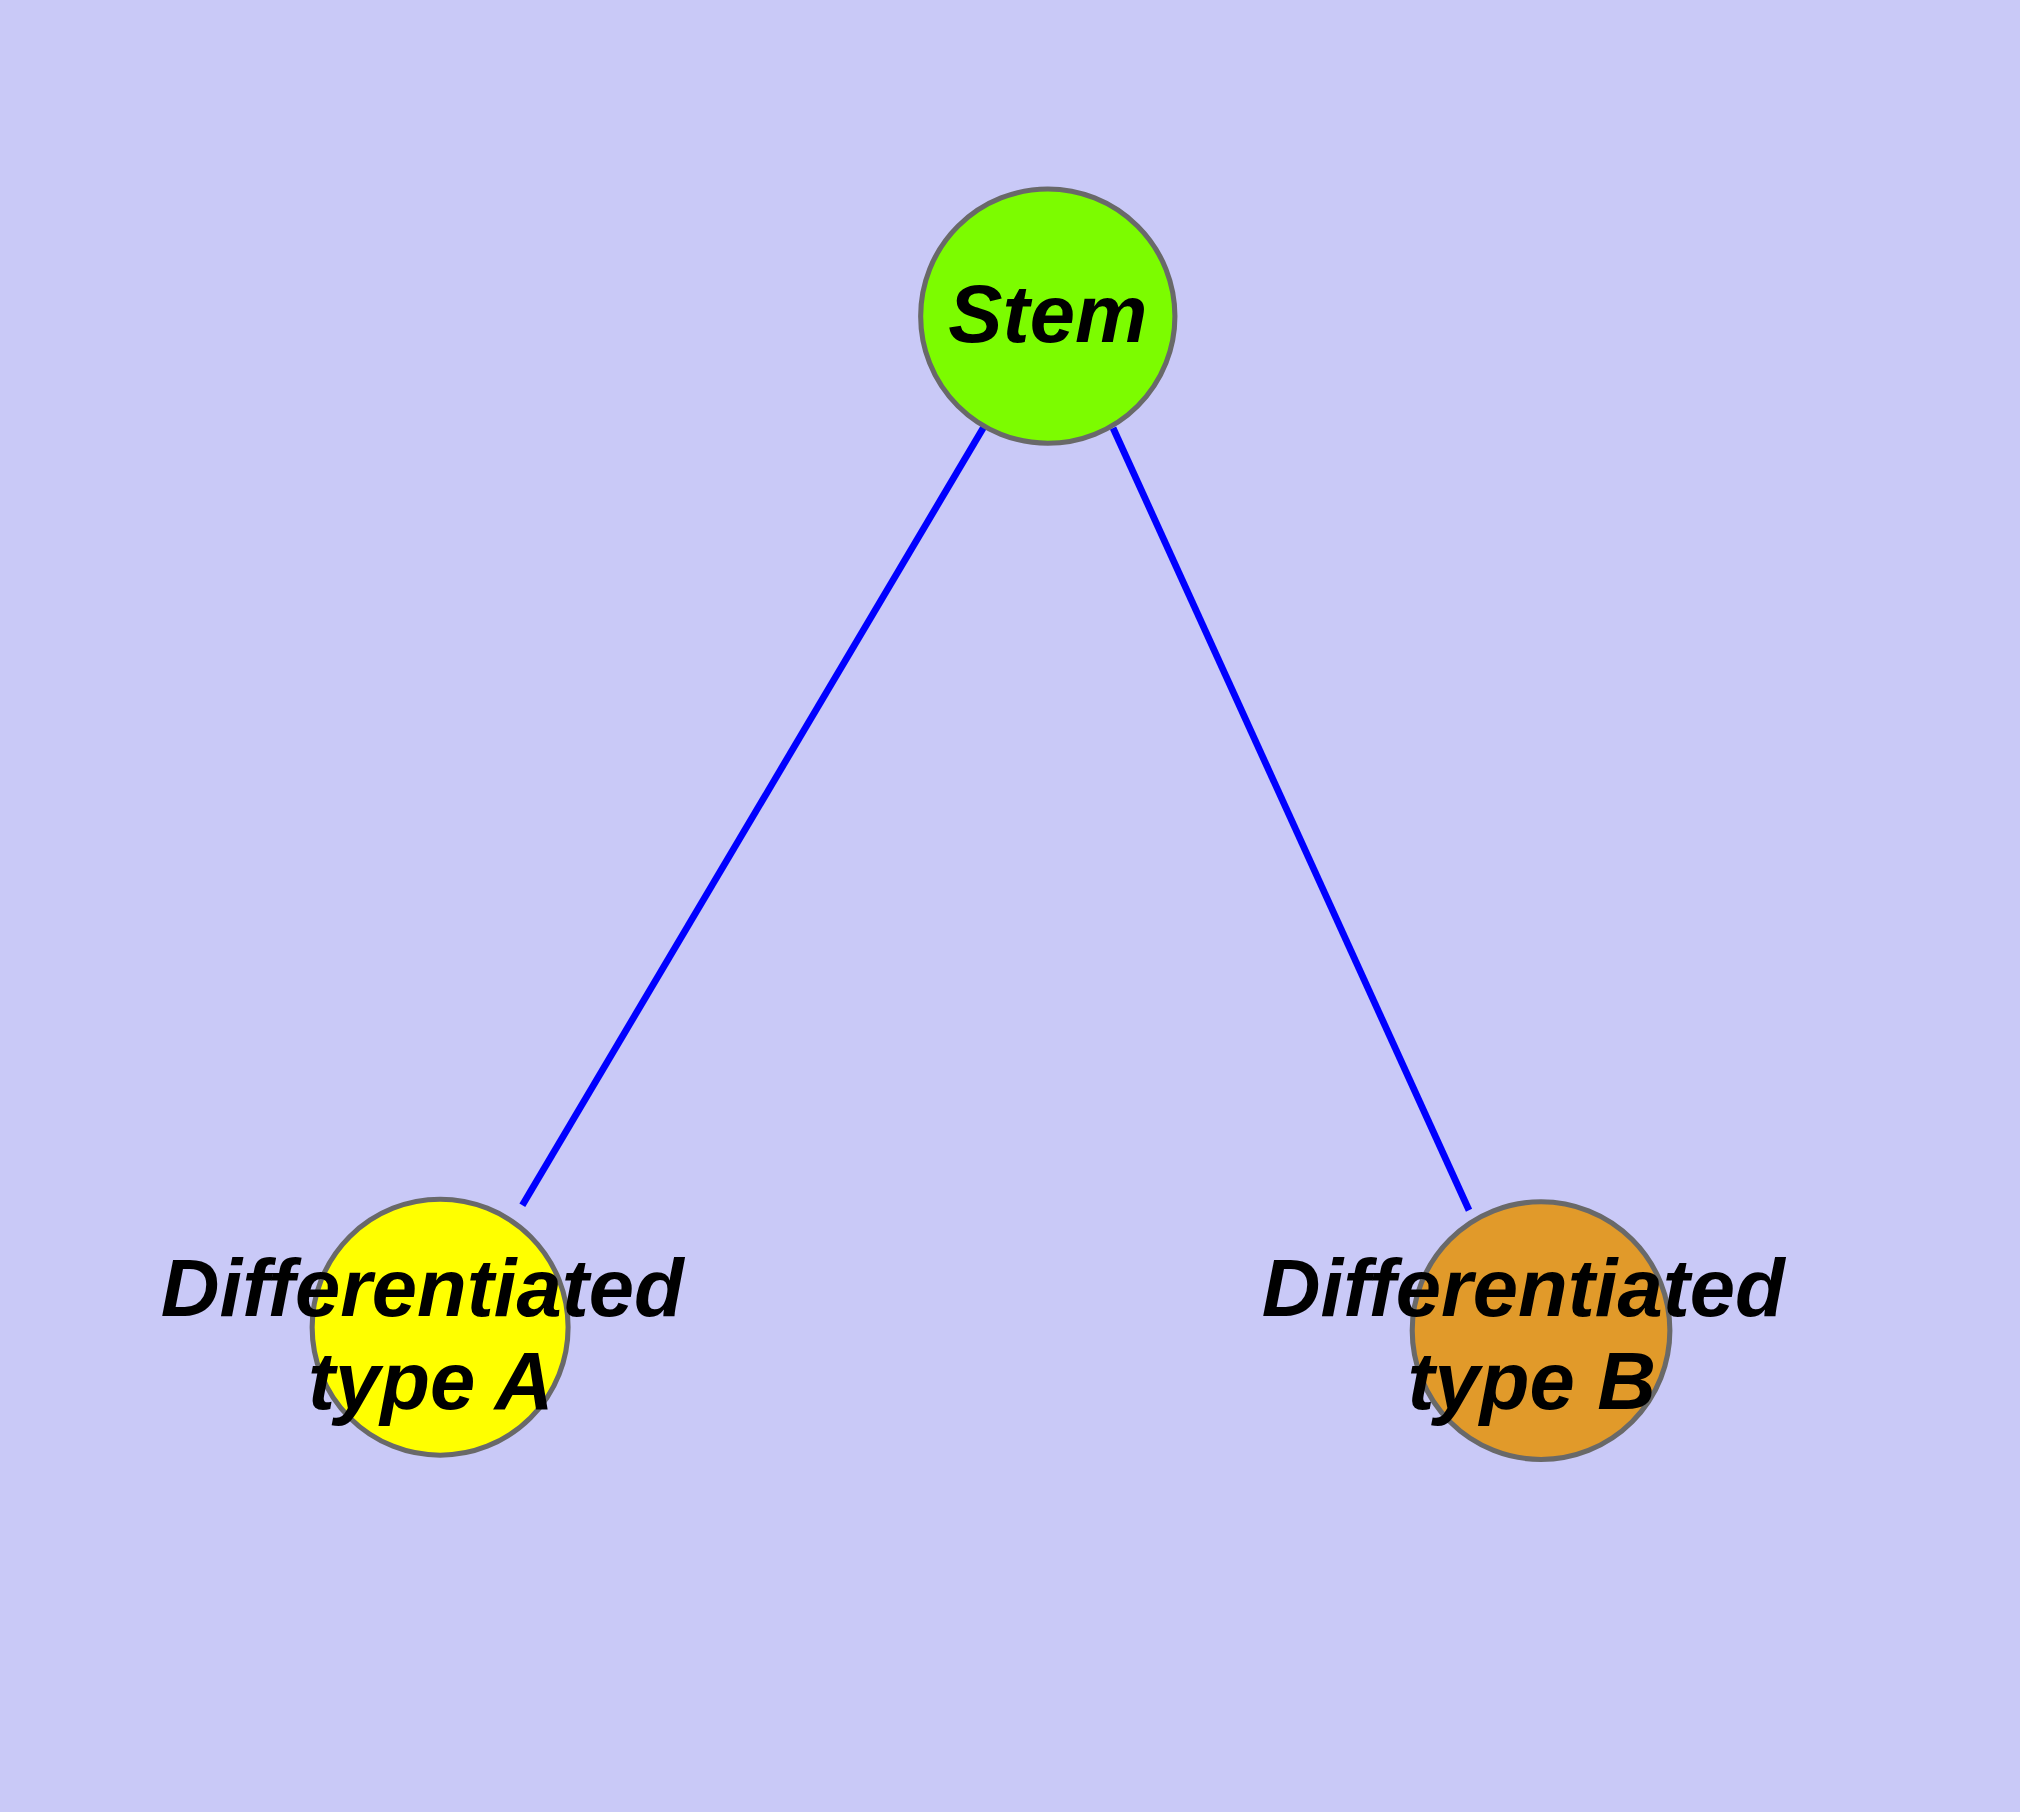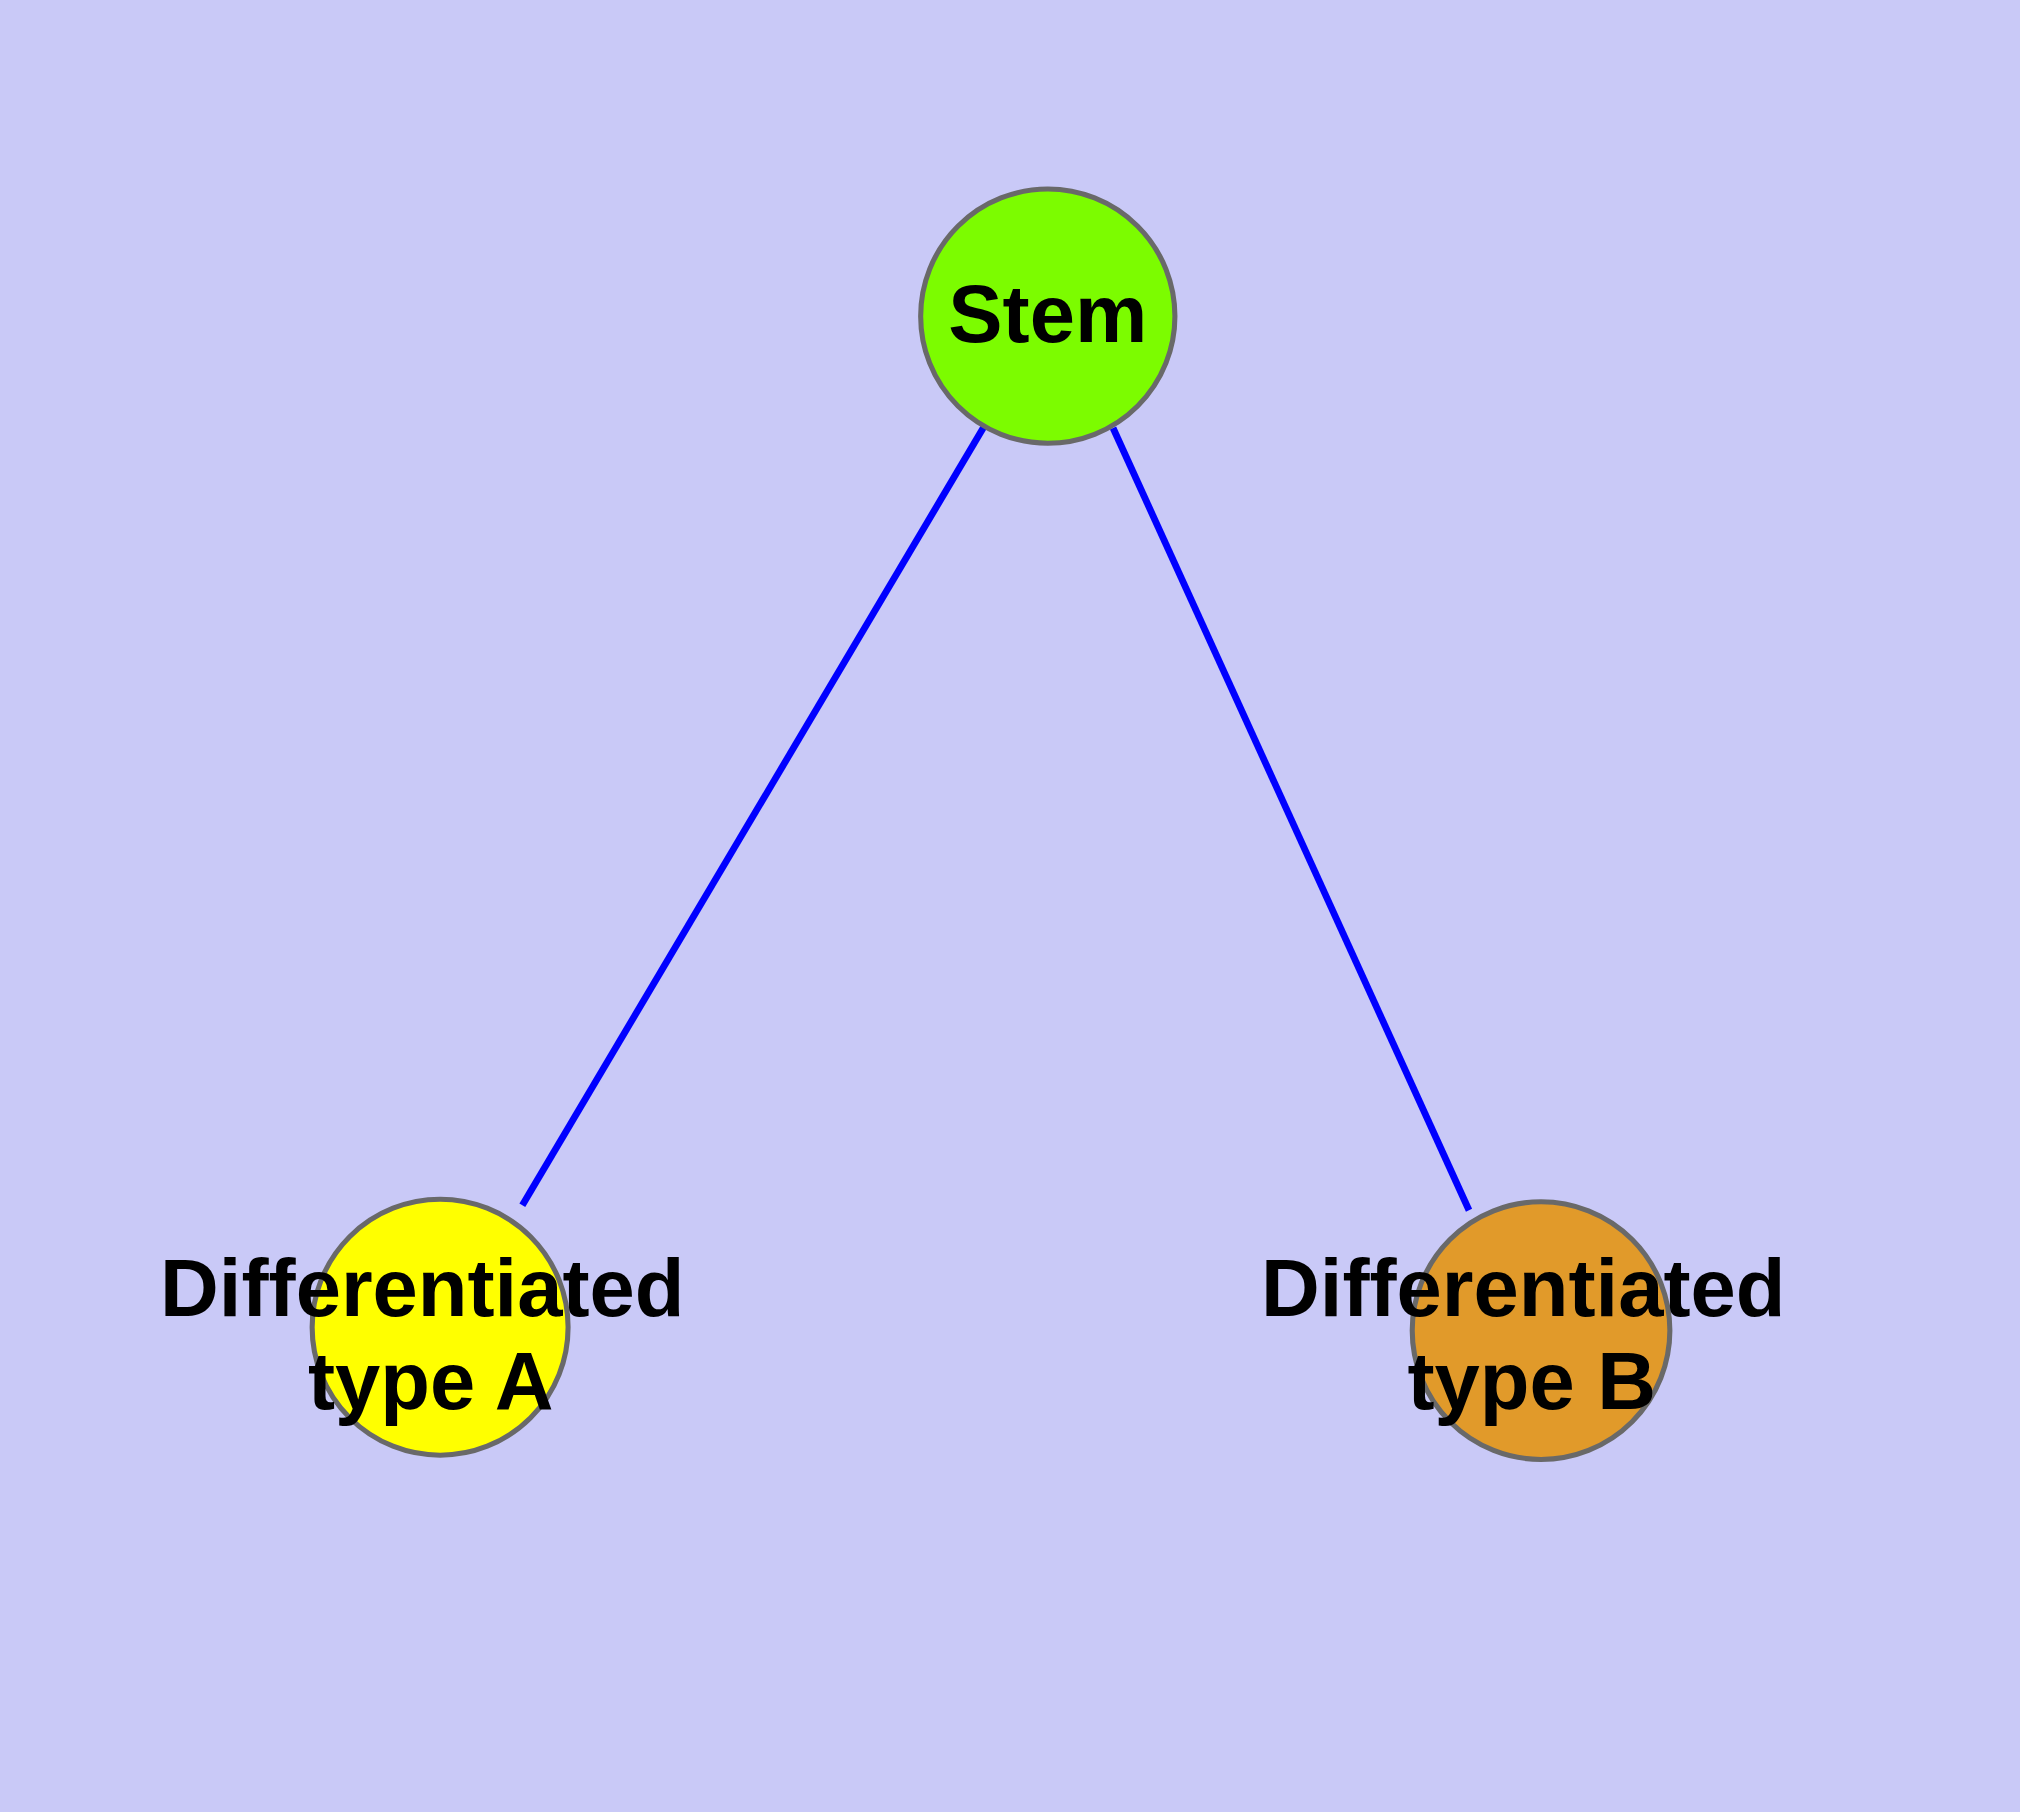--- a/index.html
+++ b/index.html
@@ -33,21 +33,21 @@
   .node-label-root {
     font-size: 96px;
   }
   .node-label-leaf {
     font-size: 96px;
   }
 </style>
 </head>
 <body>
 
-<div id="canvas" style="background: rgb(201, 201, 247);">
+<div id="canvas" style="background: rgb(201, 201, 247); font-style: italic;">
 
   <svg id="graph-svg" viewBox="0 0 2384 2138" xmlns="http://www.w3.org/2000/svg">
 
     <g>
       <line class="edge" x1="1161" y1="503" x2="616" y2="1422" stroke="#0000ff" stroke-width="8" stroke-linecap="butt"></line>
       <line class="edge" x1="1313" y1="505" x2="1733" y2="1428" stroke="#0000ff" stroke-width="8" stroke-linecap="butt"></line>
     </g>
 
     <g>
 

